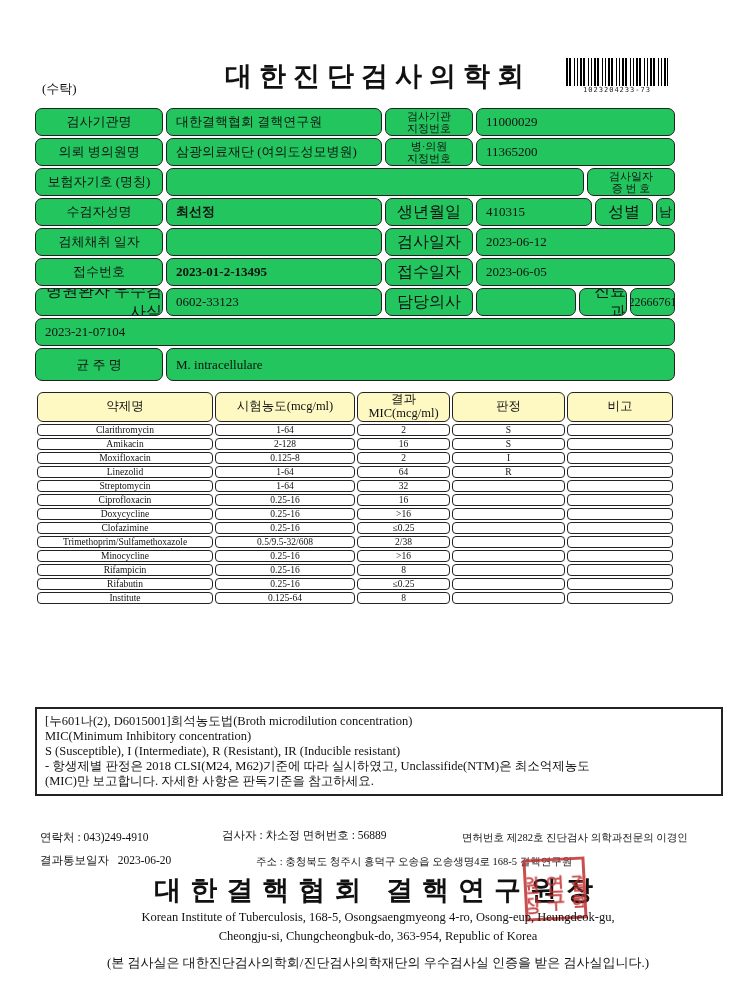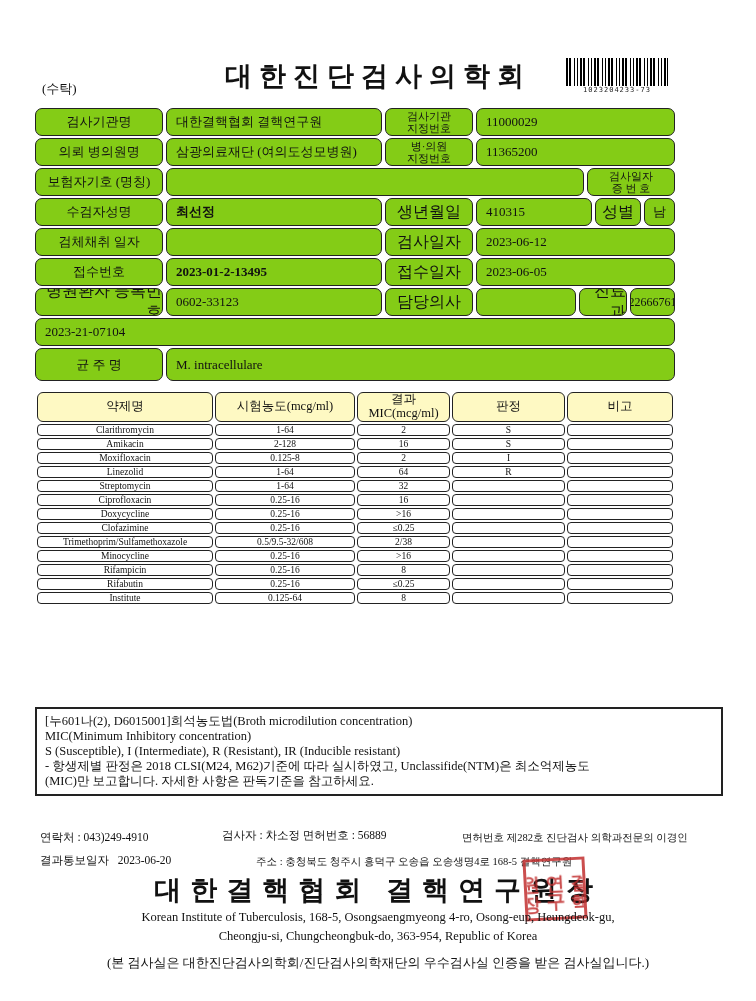--- a/index.html
+++ b/index.html
@@ -15,34 +15,34 @@
                font-size:27px; font-weight:bold; letter-spacing:7px; }
   .barcode-wrap { position:absolute; left:566px; top:58px; width:102px; }
   .barcode-bars { height:28px;
     background:repeating-linear-gradient(90deg,#000 0 2px,#fff 2px 3px,#000 3px 5px,#fff 5px 8px,#000 8px 9px,#fff 9px 11px,#000 11px 12px,#fff 12px 14px); }
   .barcode-num { font-size:7px; text-align:center; letter-spacing:1px;
                  font-family:"DejaVu Sans Mono",monospace; color:#222; }
   
   .info-table { position:absolute; left:35px; top:108px; width:640px; }
   .irow { display:flex; gap:3px; height:28px; margin-bottom:2px; }
   .irow.tall { height:33px; }
-  .cell { border:1.2px solid #222; border-radius:7px; background:#84cc16;
+  .cell { border:1.2px solid #222; border-radius:7px; background:#22c55e;
           display:flex; align-items:center; justify-content:center;
           font-size:13px; overflow:hidden; }
   .cell.value { justify-content:flex-start; padding:0 9px; }
   .cell.two { font-size:11px; line-height:1.12; white-space:pre-line; text-align:center; }
   .cell.center { justify-content:center; padding:0; }
   .cell.tiny { font-size:12px; }
   .cell.small-label { font-size:16px;text-align:right; }
   .bold { font-weight:bold; }
   .w-label { width:128px; flex:none; }
   .w-v1 { width:216px; flex:none; }
   .w-l2 { width:88px; flex:none; }
   .w-birth { width:116px; flex:none; }
-  .w-sex { width:46px; flex:none; }
+  .w-sex { width:58px; flex:none; }
   .w-doc { width:100px; flex:none; }
   .w-dept { width:48px; flex:none; }
   .grow { flex:1; }
   
   .drug-table-wrap { position:absolute; left:35px; top:390px; }
   table.drug { border-collapse:separate; border-spacing:2px; width:640px; table-layout:fixed; }
   table.drug th { border:1.2px solid #222; border-radius:6px; height:30px;
     font-weight:normal; font-size:12.5px; white-space:pre-line; line-height:1.1; background:#fef9c3; }
   table.drug td { border:1px solid #222; border-radius:4px; height:12px;
     font-size:9.5px; text-align:center; white-space:nowrap; overflow:hidden; background:#fff; padding:0 2px; }
@@ -115,21 +115,21 @@
       <div class="cell small-label w-l2">검사일자</div>
       <div class="cell value grow">2023-06-12</div>
     </div>
     <div class="irow">
       <div class="cell w-label">접수번호</div>
       <div class="cell value w-v1 bold">2023-01-2-13495</div>
       <div class="cell small-label w-l2">접수일자</div>
       <div class="cell value grow">2023-06-05</div>
     </div>
     <div class="irow">
-      <div class="cell small-label w-label">병원환자 등록번호</div>
+      <div class="cell small-label w-label">병원환자 우수검사실</div>
       <div class="cell value w-v1">0602-33123</div>
       <div class="cell small-label w-l2">담당의사</div>
       <div class="cell value w-doc"></div>
       <div class="cell small-label w-dept">진료과</div>
       <div class="cell center tiny grow">22666761</div>
     </div>
     <div class="irow">
       <div class="cell value grow">2023-21-07104</div>
     </div>
     <div class="irow tall">

